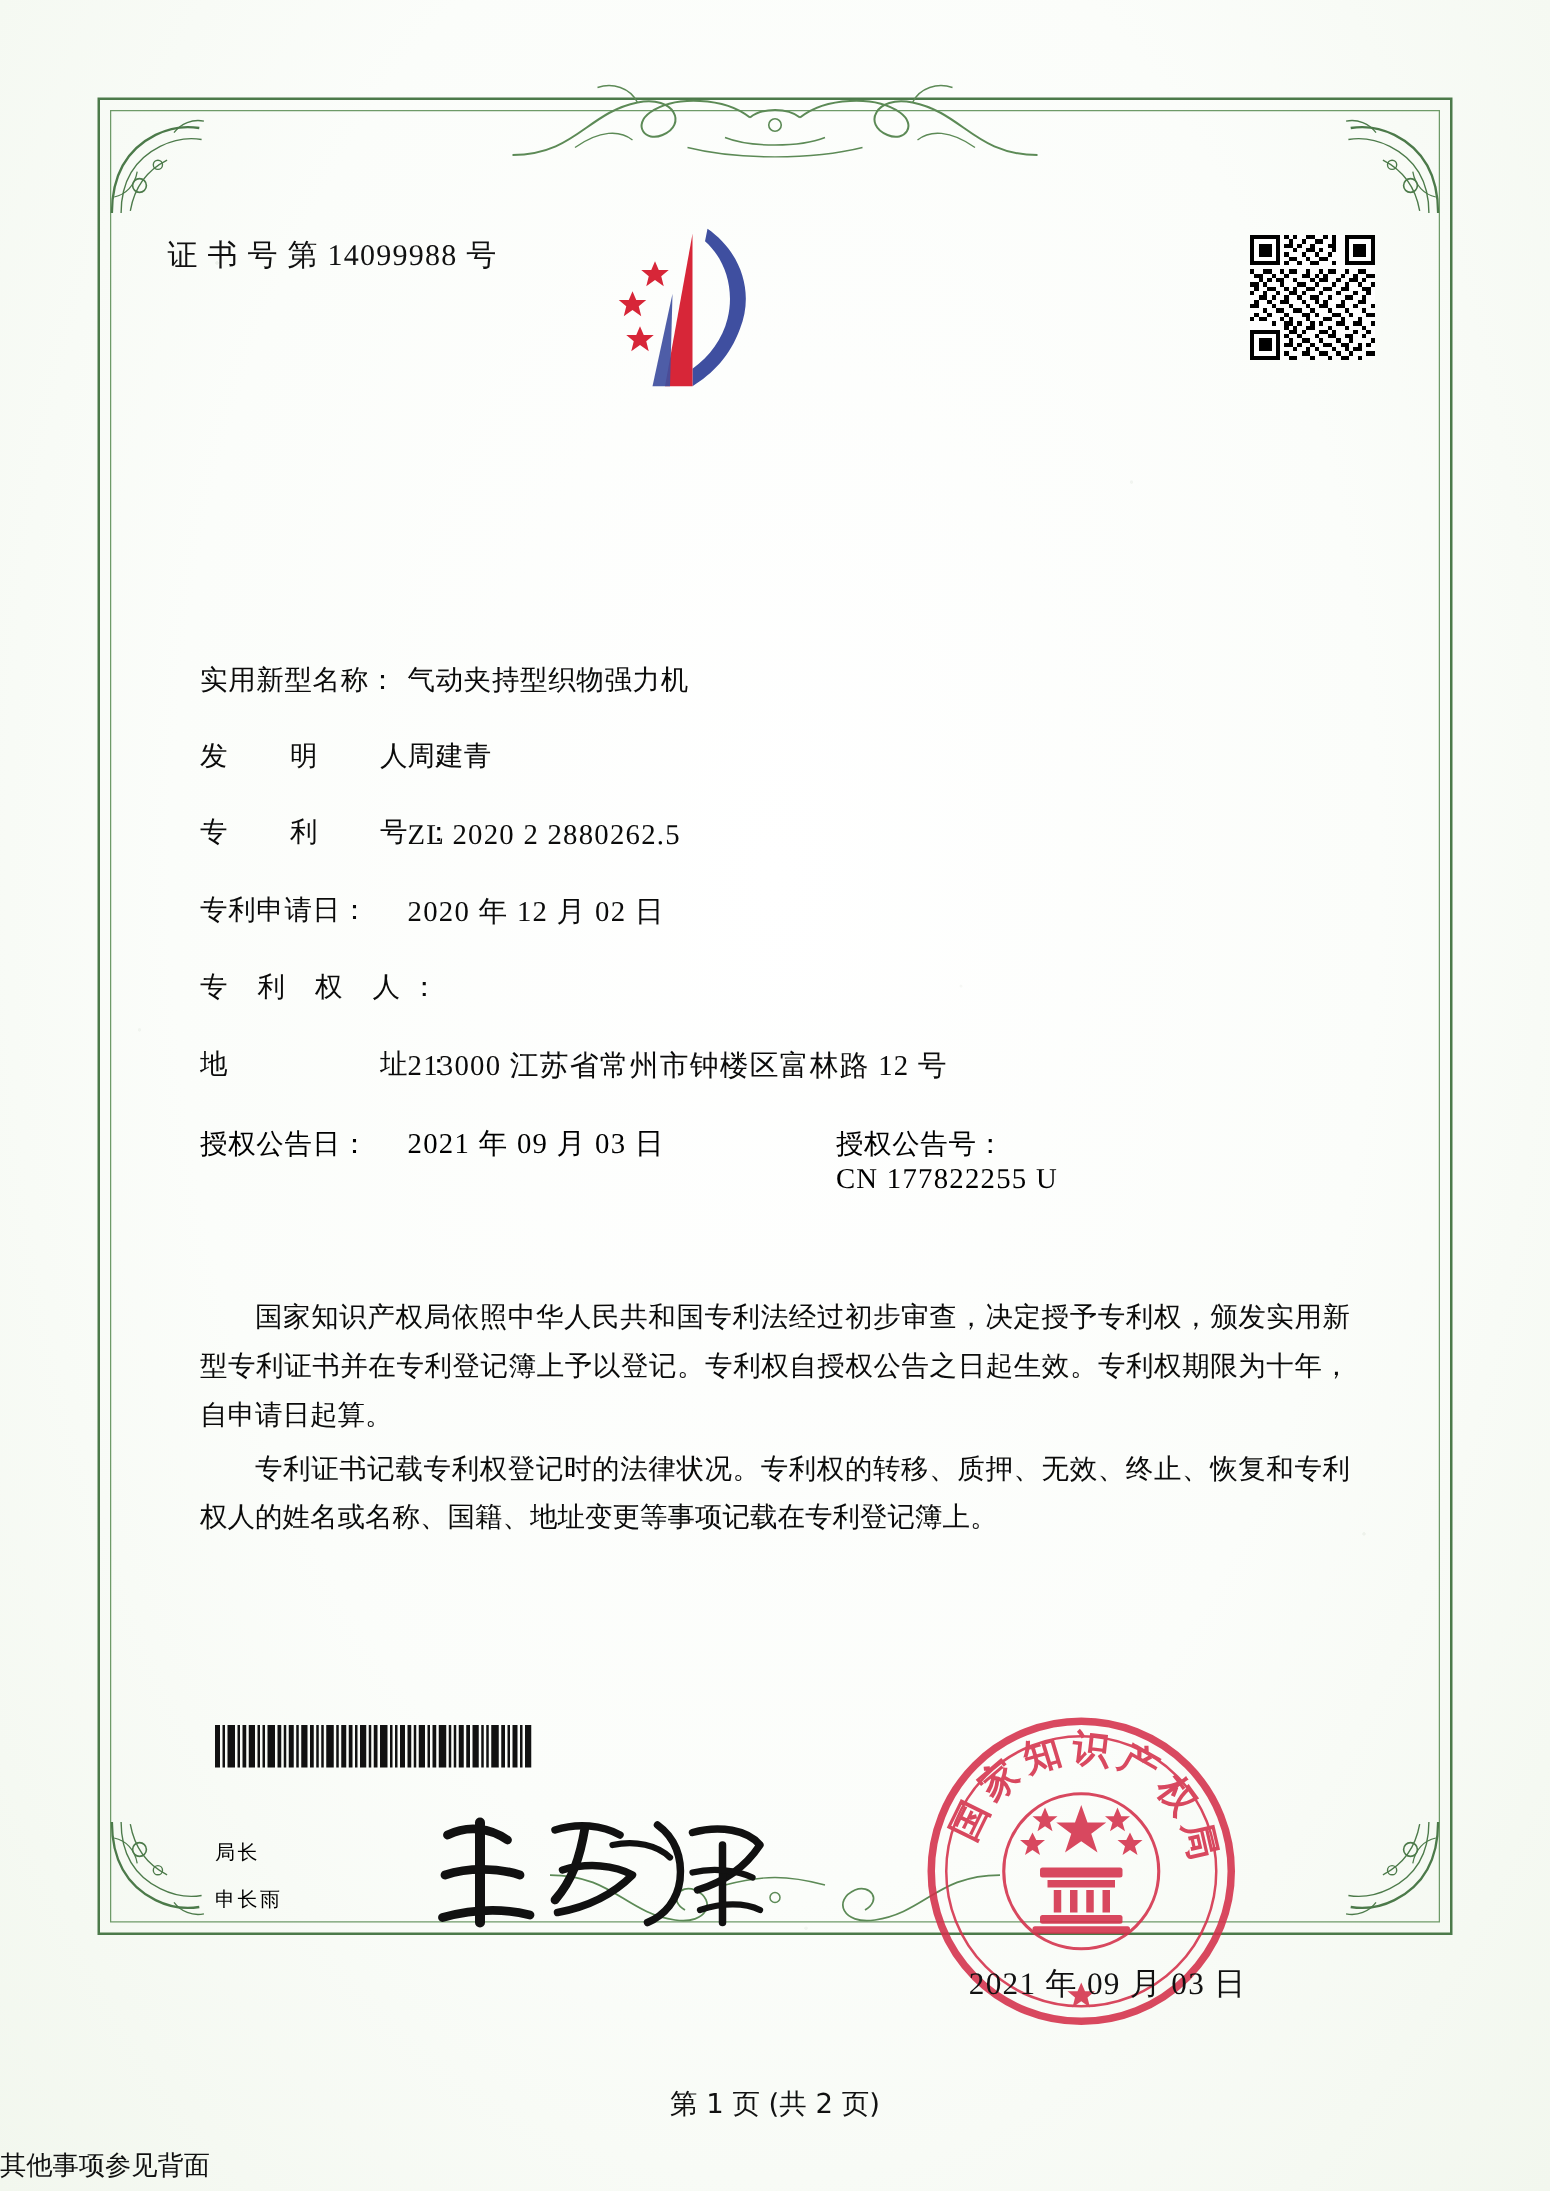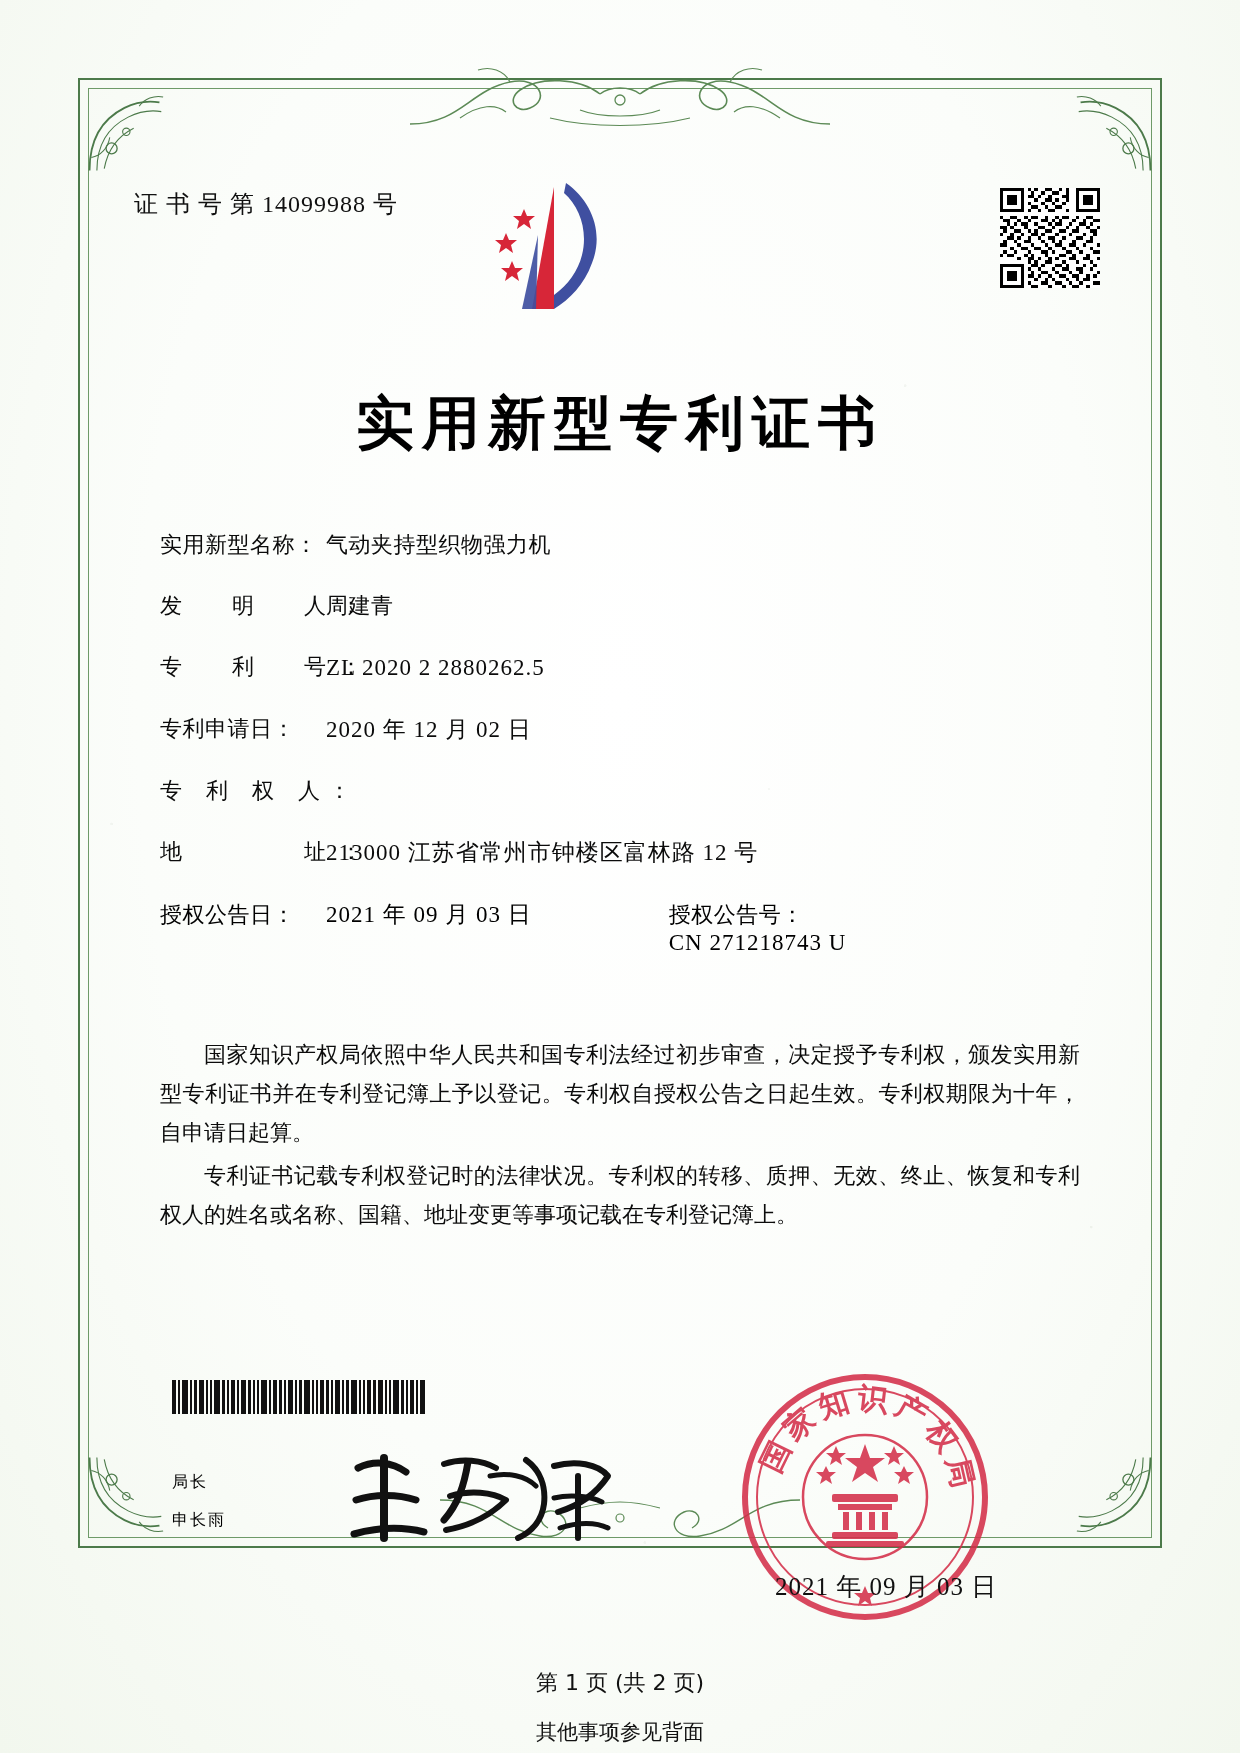--- a/index.html
+++ b/index.html
@@ -239,21 +239,21 @@
     width: 1240px;
     text-align: center;
     font-family: "DejaVu Sans", sans-serif;
     font-size: 22px;
     color: #111;
   }
   .back-note {
     position: absolute;
     left: 0; top: 1718px;
     width: 1240px;
-    text-align: center;
+    text-align: left;
     font-family: Liberation Mono, monospace;
     font-size: 21px;
     color: #111;
   }
 </style>
 </head>
 <body>
 
 <div class="page">
   <div class="speckles"></div>
@@ -545,21 +545,20 @@
           <rect x="27" y="27" width="2" height="1"></rect>
         <rect x="9" y="28" width="2" height="1"></rect>
           <rect x="14" y="28" width="1" height="1"></rect>
           <rect x="18" y="28" width="1" height="1"></rect>
           <rect x="21" y="28" width="2" height="1"></rect>
           <rect x="25" y="28" width="1" height="1"></rect>
       </g>
     </svg>
   </div>
 
-  <div class="title">实用新型专利证书</div>
 
   <div class="fields">
     <div class="field-row">
       <span class="field-label sp1">实用新型名称：</span>
       <span class="field-value">气动夹持型织物强力机</span>
     </div>
     <div class="field-row">
       <span class="field-label sp2">发　明　人：</span>
       <span class="field-value">周建青</span>
     </div>
@@ -579,21 +578,21 @@
       <span class="field-value mono">213000 江苏省常州市钟楼区富林路 12 号</span>
     </div>
 
     <div class="row-split">
       <div class="seg1" style="display:flex;align-items:baseline;">
         <span class="field-label sp1">授权公告日：</span>
         <span class="field-value mono">2021 年 09 月 03 日</span>
       </div>
       <div class="seg2">
         <span class="field-label sp1">授权公告号：</span>
-        <span class="field-value mono">CN 271218743 U</span>
+        <span class="field-value mono">CN 177822255 U</span>
       </div>
     </div>
   </div>
 
   <div class="paras">
     <p>国家知识产权局依照中华人民共和国专利法经过初步审查，决定授予专利权，颁发实用新型专利证书并在专利登记簿上予以登记。专利权自授权公告之日起生效。专利权期限为十年，自申请日起算。</p>
     <p>专利证书记载专利权登记时的法律状况。专利权的转移、质押、无效、终止、恢复和专利权人的姓名或名称、国籍、地址变更等事项记载在专利登记簿上。</p>
   </div>
 
   <div class="barcode">

